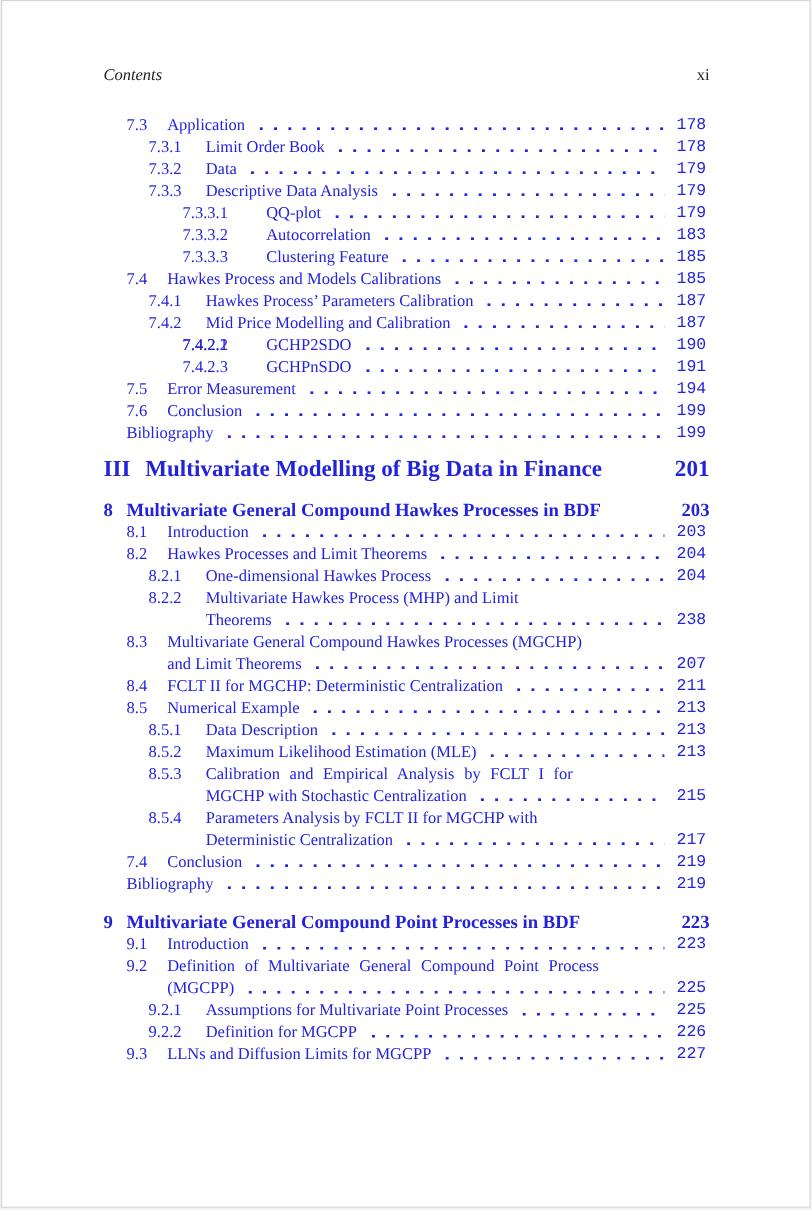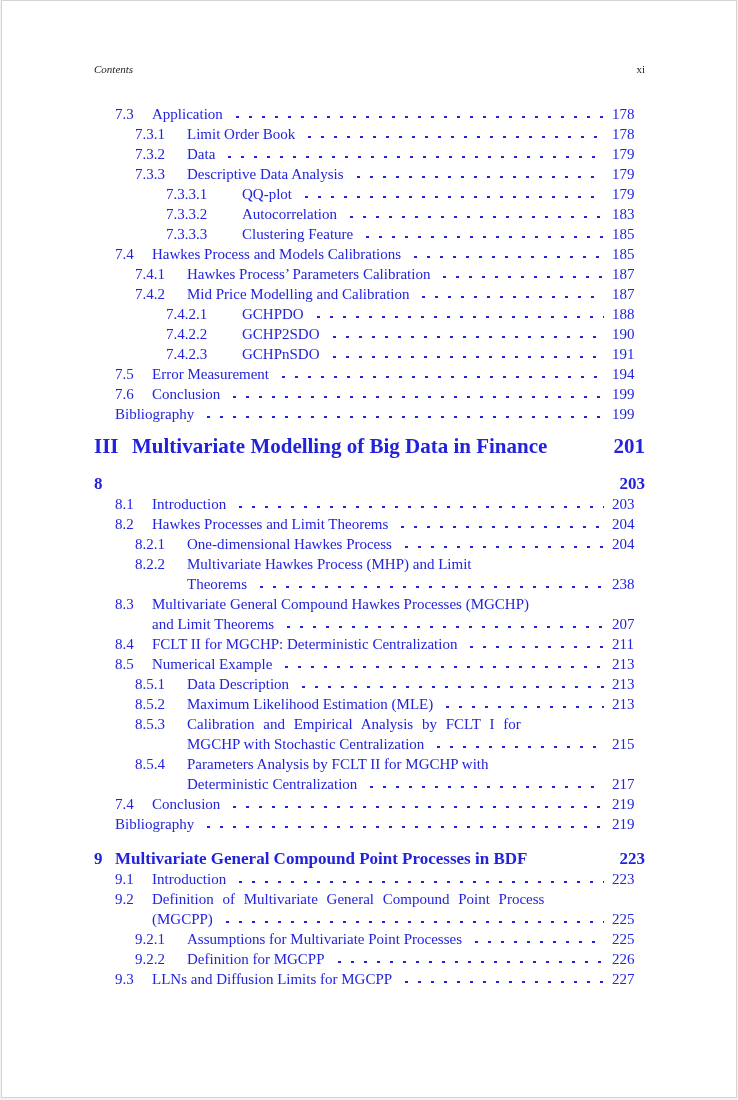--- a/index.html
+++ b/index.html
@@ -20,21 +20,21 @@
     padding-top: 58px;
   }
   
   .running-header {
     display: flex;
     justify-content: space-between;
     align-items: baseline;
     margin: 0 91px 25px 92px;
     height: 20px;
     line-height: 20px;
-    font-size: 11px;
+    font-size: 15px;
     color: var(--header-text, #1d1d1d);
   }
   .running-header .hdr-title { font-style: italic; }
   
   .toc { color: var(--link, #2323dc); }
   .entry { position: relative; padding-right: 91px; }
   .entry .num {
     position: absolute; top: 0;
     height: 20px; line-height: 20px; font-size: 15px;
   }
@@ -56,21 +56,22 @@
     flex: 1 1 auto;
     margin-left: 6px;
     margin-right: 8px;
     background-image: radial-gradient(circle, var(--link, #2323dc) 1.2px, rgba(0,0,0,0) 1.4px);
     background-size: 13px 4px;
     background-repeat: repeat-x;
     background-position: left 2px bottom 5px;
   }
   .pagenum {
     flex: 0 0 33px;
-    text-align: left;
+    text-align: center;
+    font-family: Liberation Mono, monospace;
   }
   
   .heading {
     display: flex;
     align-items: flex-start;
     font-weight: bold;
     padding-left: 92px;
     padding-right: 91px;
   }
   .heading .spacer { flex: 1 1 auto; }
@@ -170,25 +171,20 @@
       <div class="entry lv2">
         <span class="num">7.4.2</span>
         <div class="line final">
           <span class="title">Mid Price Modelling and Calibration</span>
           <span class="leader"></span>
           <span class="pagenum">187</span>
         </div>
       </div>
       <div class="entry lv3">
         <span class="num">7.4.2.1</span>
-        <div class="line final">
-          <span class="title">GCHPDO</span>
-          <span class="leader"></span>
-          <span class="pagenum">188</span>
-        </div>
       </div>
       <div class="entry lv3">
         <span class="num">7.4.2.2</span>
         <div class="line final">
           <span class="title">GCHP2SDO</span>
           <span class="leader"></span>
           <span class="pagenum">190</span>
         </div>
       </div>
       <div class="entry lv3">
@@ -223,20 +219,21 @@
         </div>
       </div>
       <div class="heading part">
         <span class="num">III</span>
         <span class="htitle">Multivariate Modelling of Big Data in Finance</span>
         <span class="spacer"></span>
         <span class="hpage">201</span>
       </div>
       <div class="heading chapter">
         <span class="num">8</span>
+        <span class="htitle">Multivariate General Compound Hawkes Processes in BDF</span>
         <span class="spacer"></span>
         <span class="hpage">203</span>
       </div>
       <div class="entry lv1">
         <span class="num">8.1</span>
         <div class="line final">
           <span class="title">Introduction</span>
           <span class="leader"></span>
           <span class="pagenum">203</span>
         </div>

